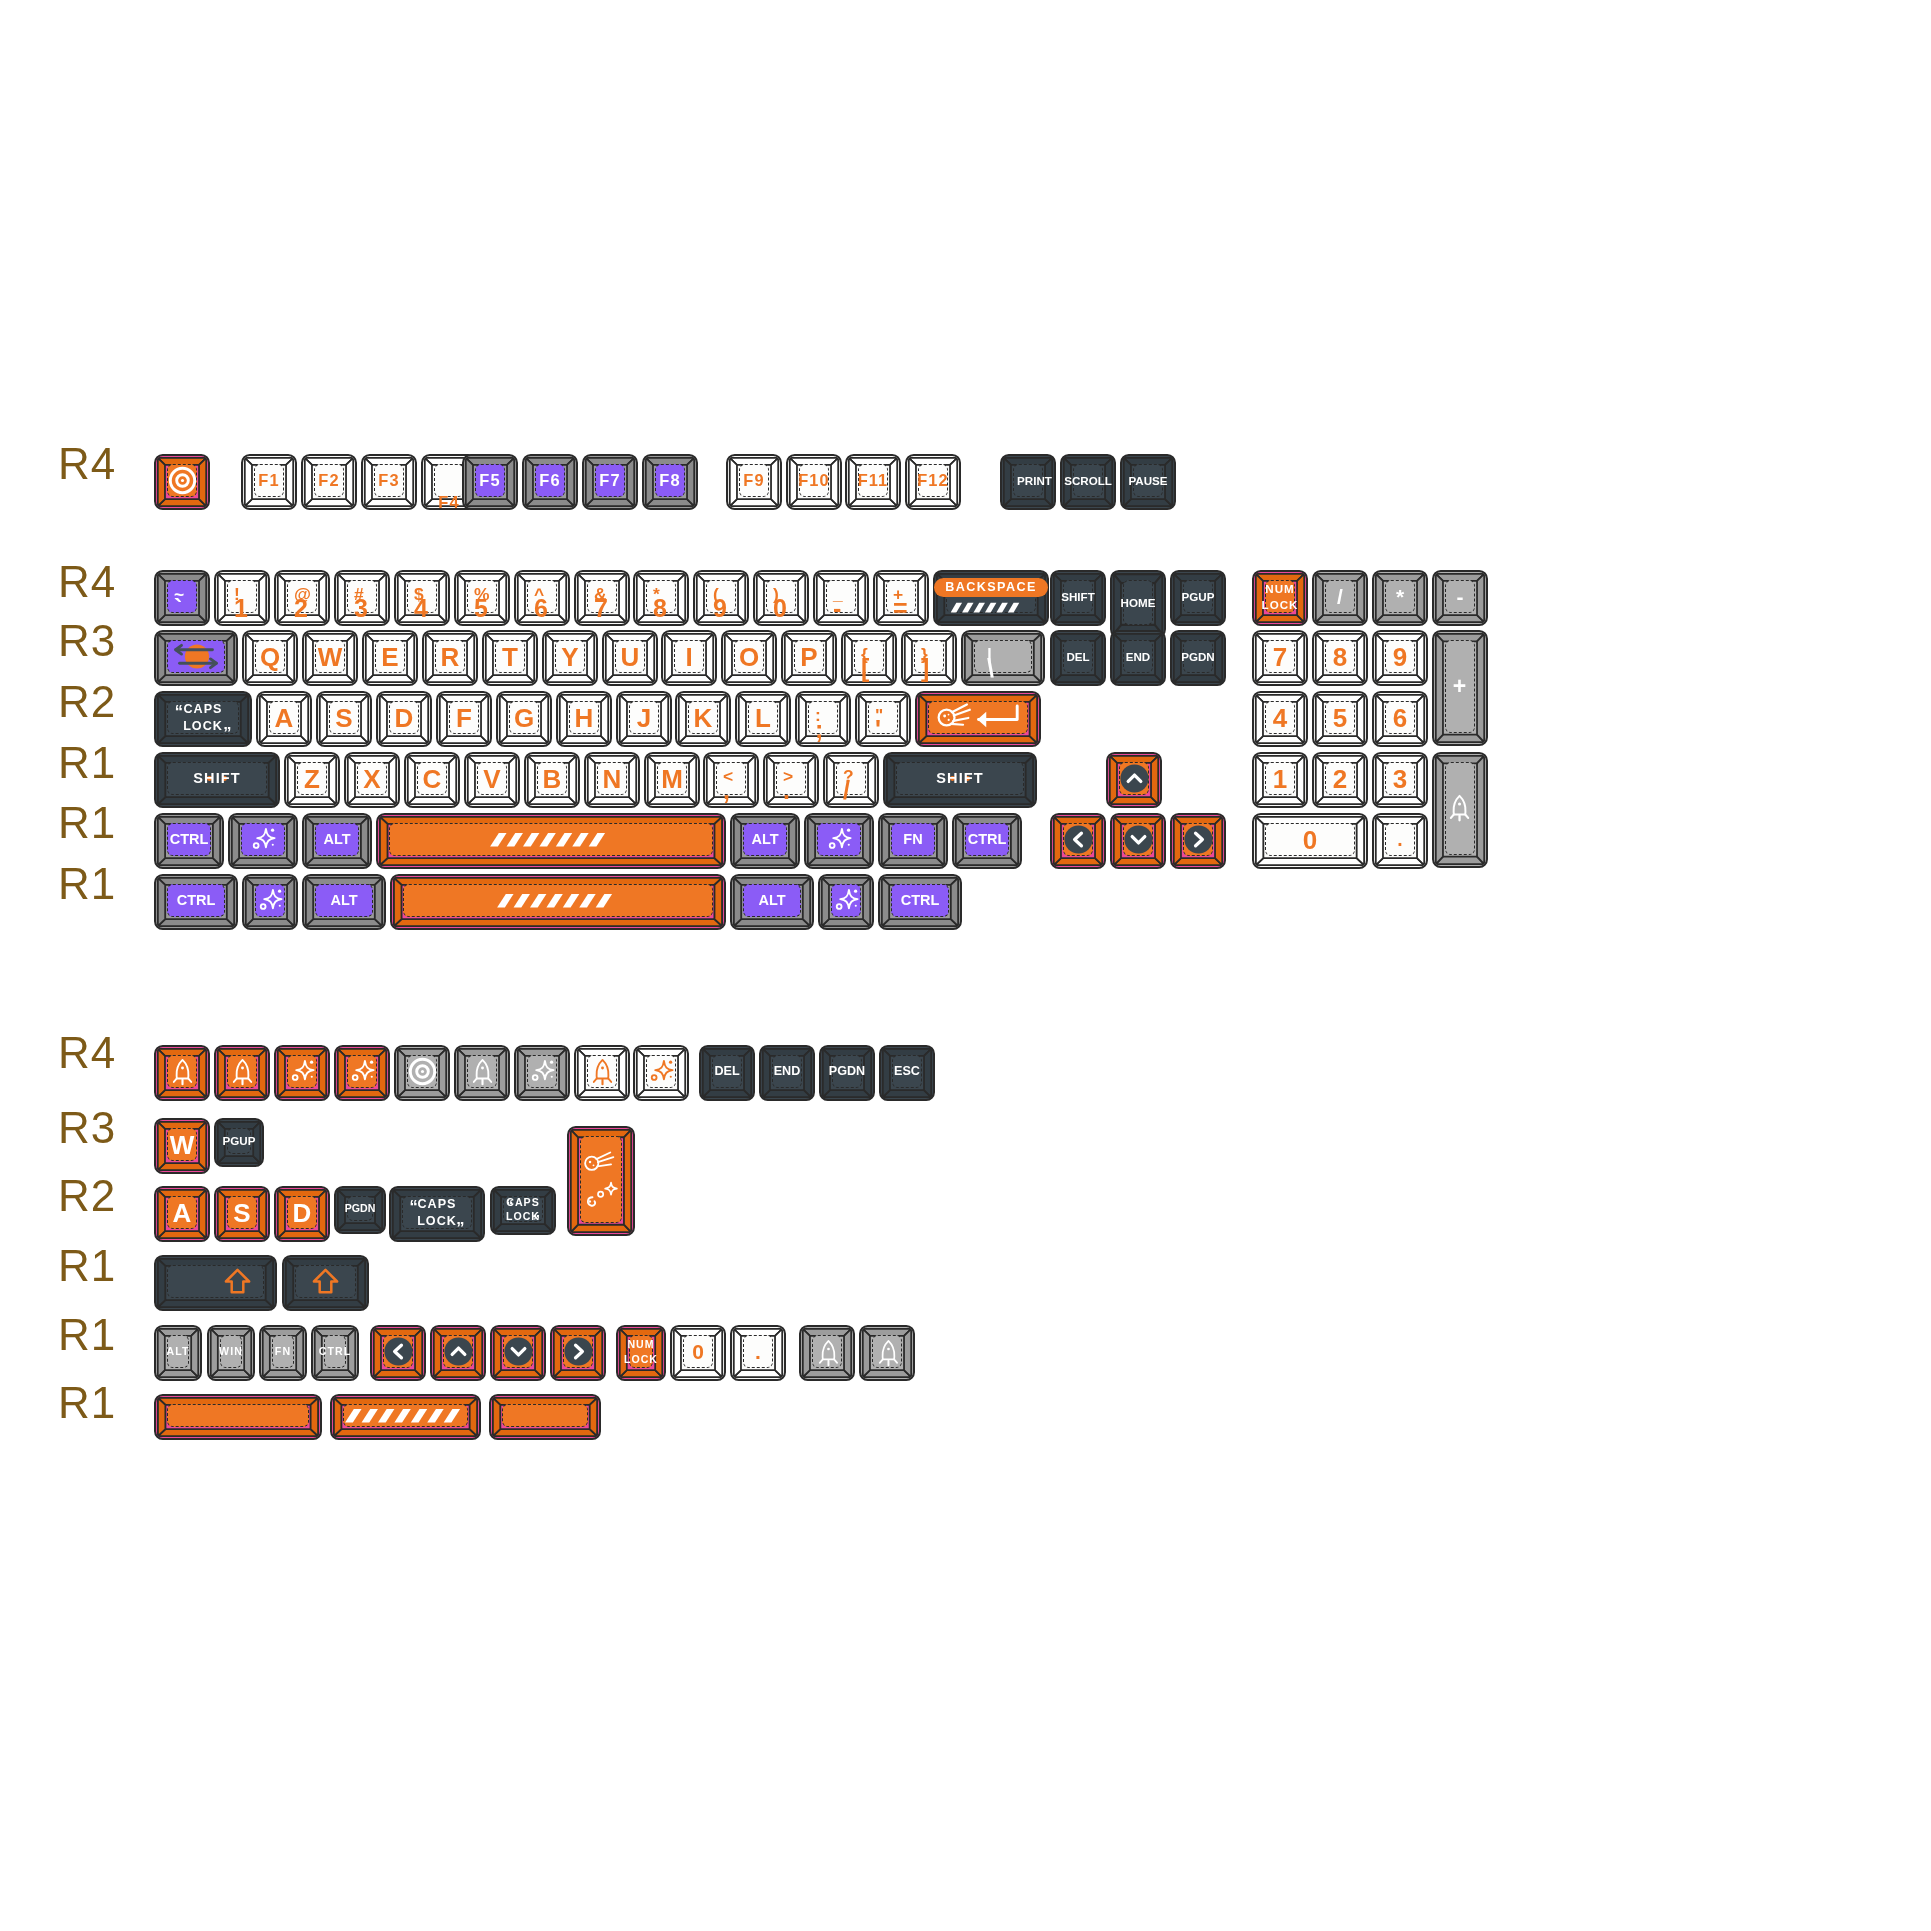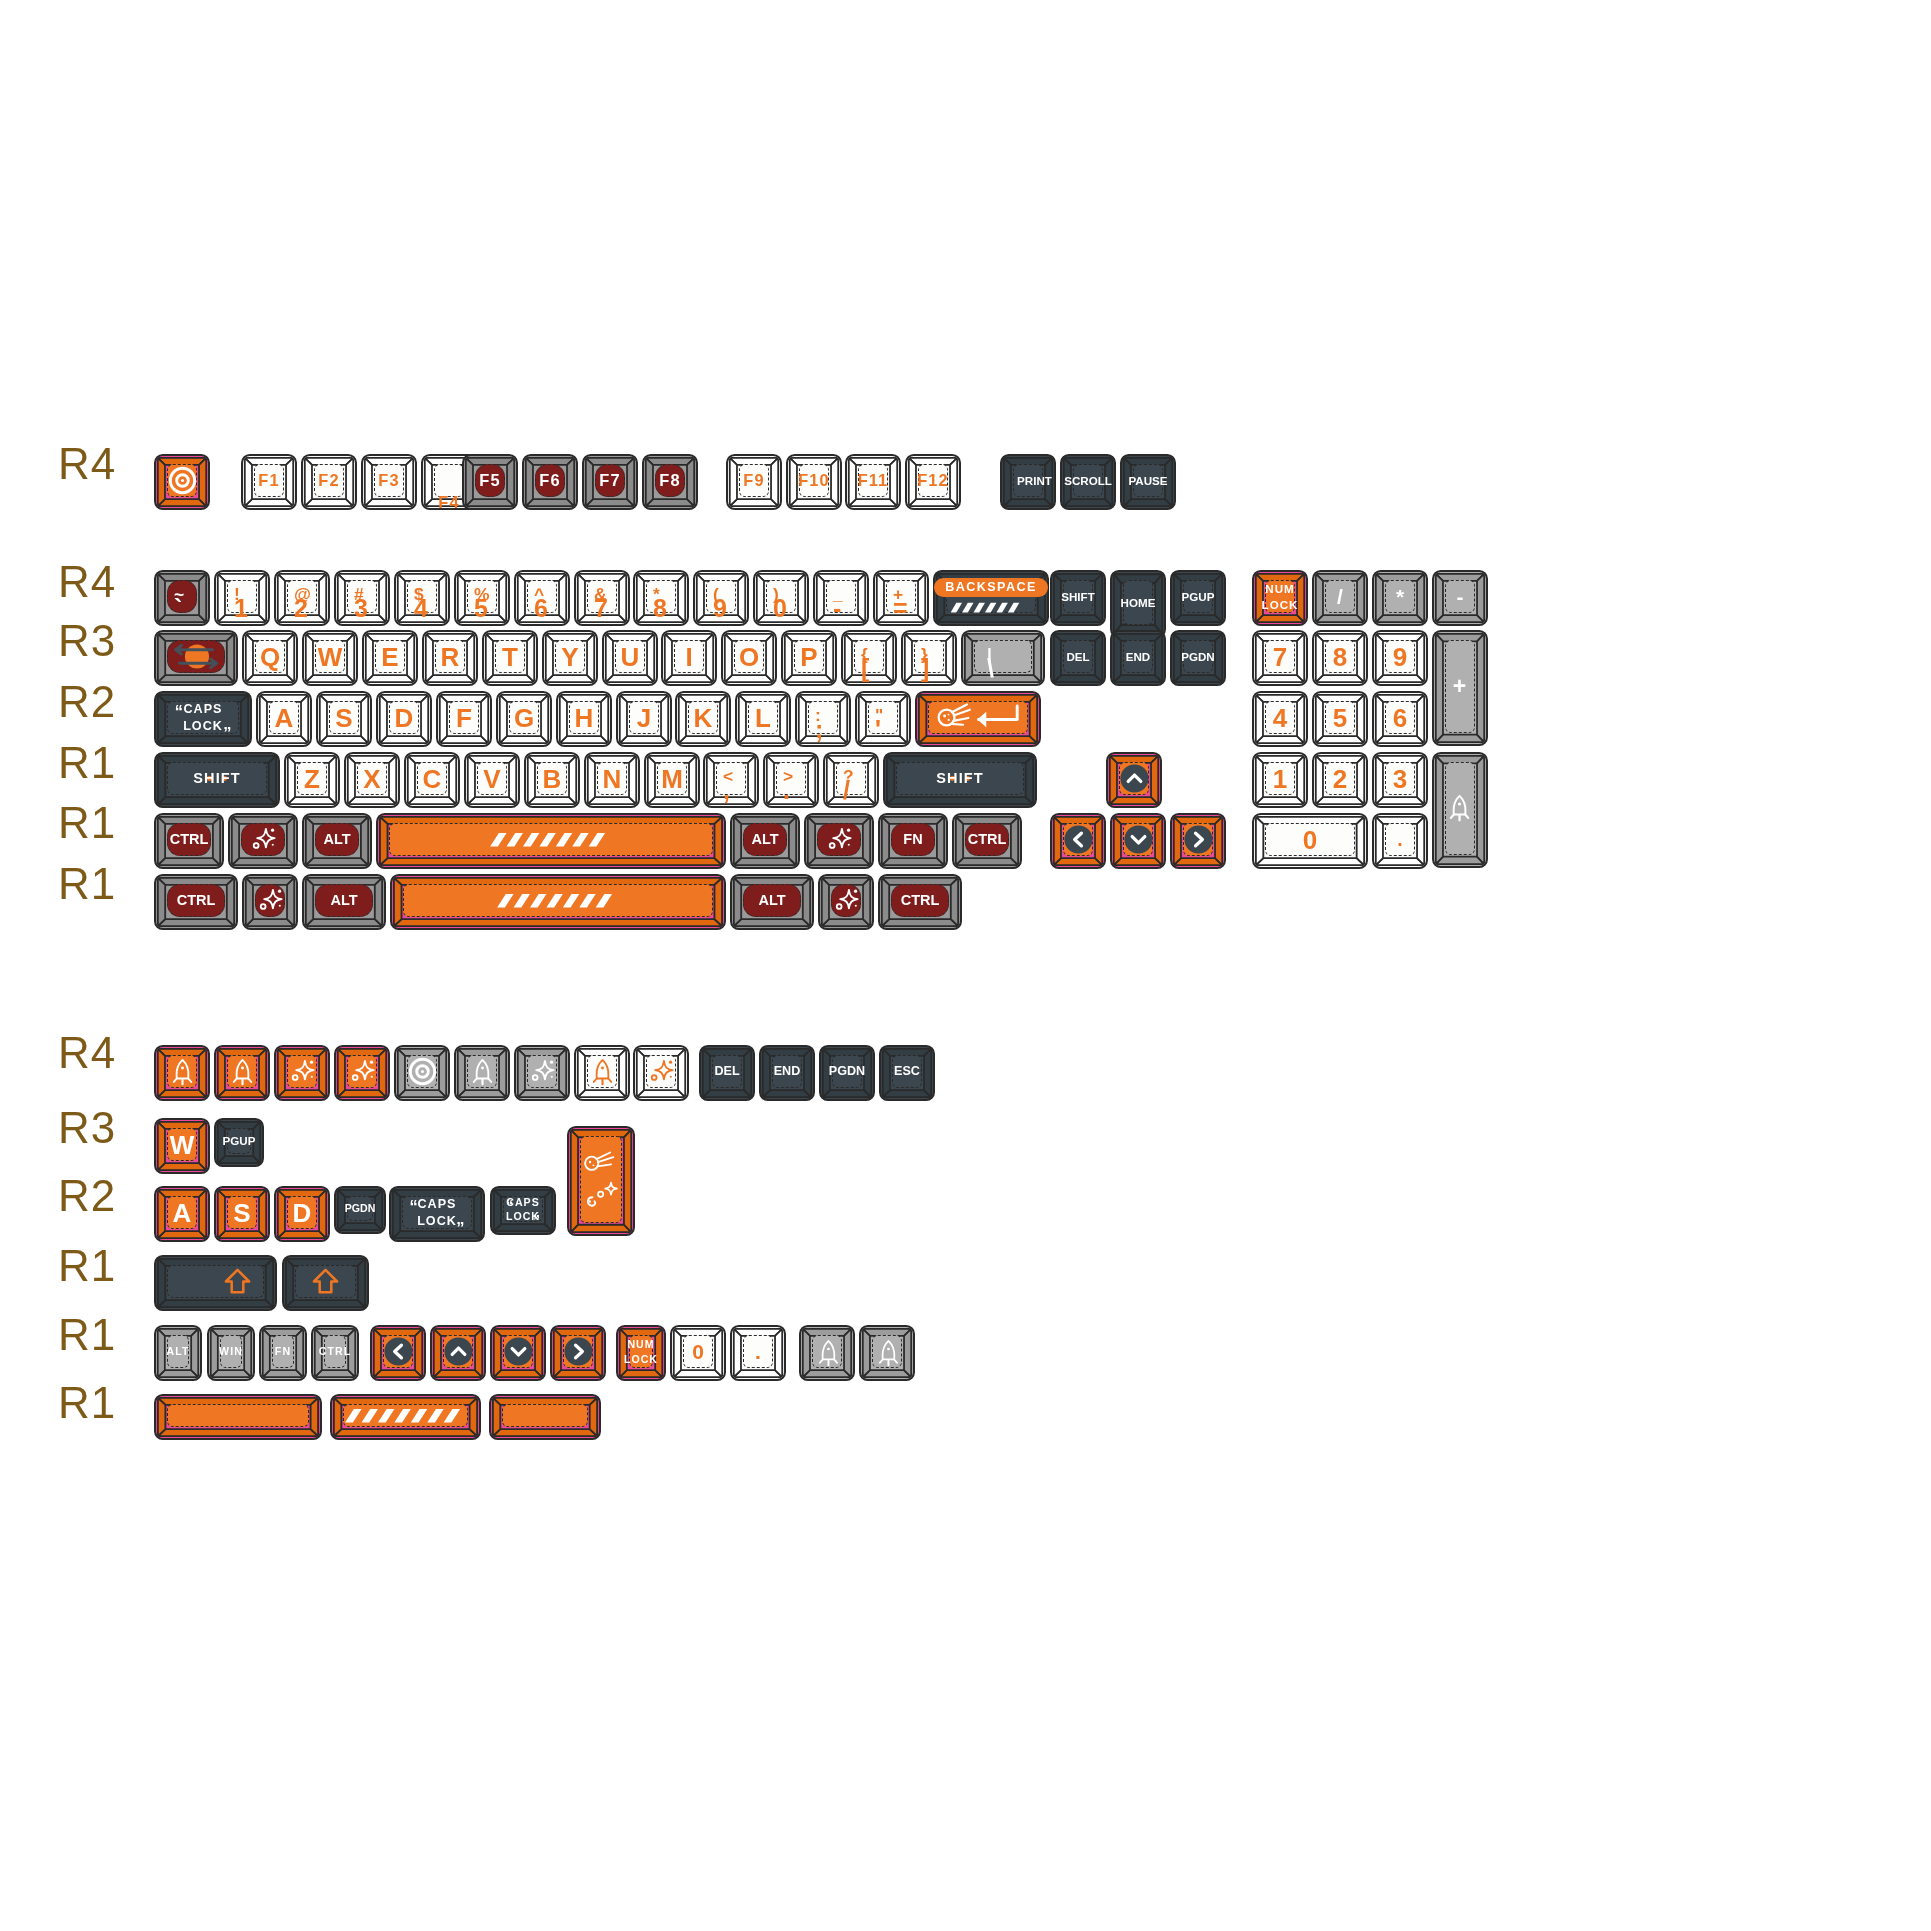--- a/index.html
+++ b/index.html
@@ -45,21 +45,21 @@
     pointer-events:none;
     border-radius:6.8px;
     overflow:hidden;
   }
   .key .bevel svg{position:absolute;left:0;top:0;width:100%;height:100%;}
 
   
   .k-white{background:#fbfbfa;}
   .k-white .inner{background:#fdfdfc;}
   .k-grey{background:#9a9a9a;}
-  .k-grey .inner{background:#7f1d1d;border-radius:13px;}
+  .k-grey .inner{background:#8b5cf6;}
   .k-grey2{background:#b0b0b0;}
   .k-grey2 .inner{background:#b0b0b0;}
   .k-navy{background:#3b464e;}
   .k-navy .inner{background:#3b464e;}
   .k-orange{background:#ec4899;}
   .k-orange .inner{background:#ef7724;}
 
   .k-white .bevel  .bv{fill:#ffffff;stroke:#2a2a2a;stroke-width:2;}
   .k-grey  .bevel  .bv{fill:#8b8b8b;stroke:#2a2a2a;stroke-width:2;}
   .k-grey2 .bevel  .bv{fill:#9c9c9c;stroke:#2a2a2a;stroke-width:2;}

